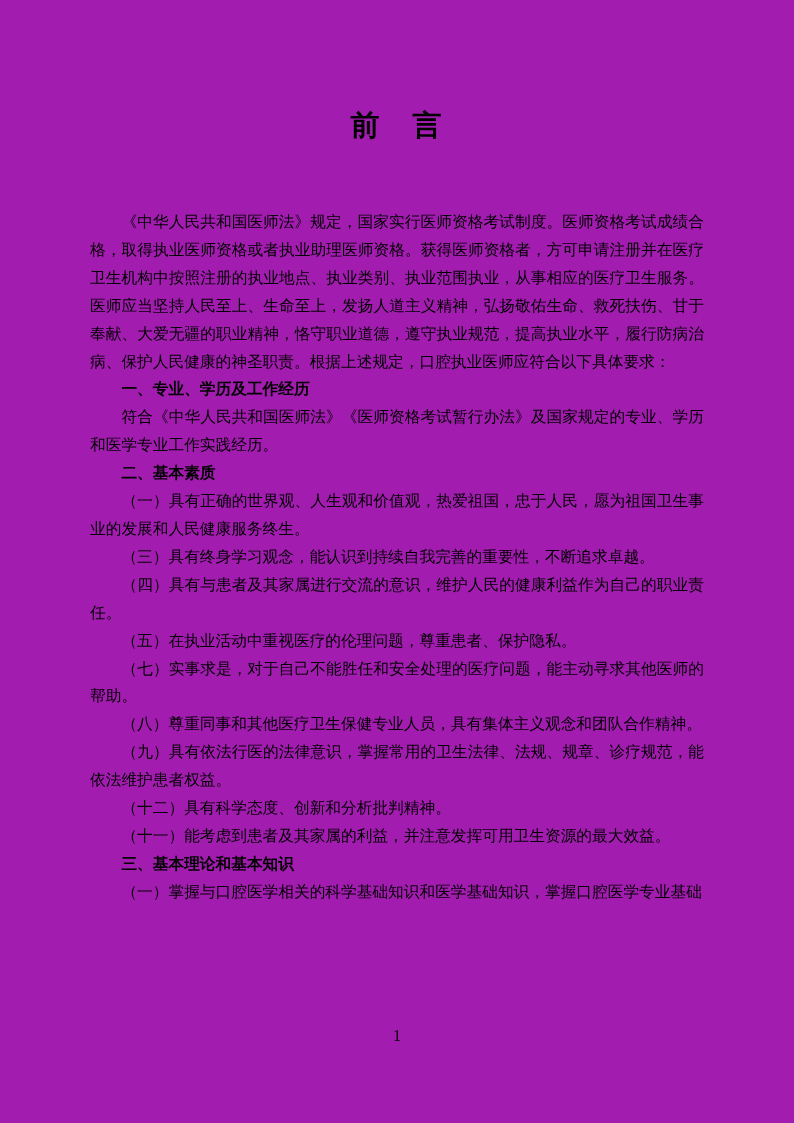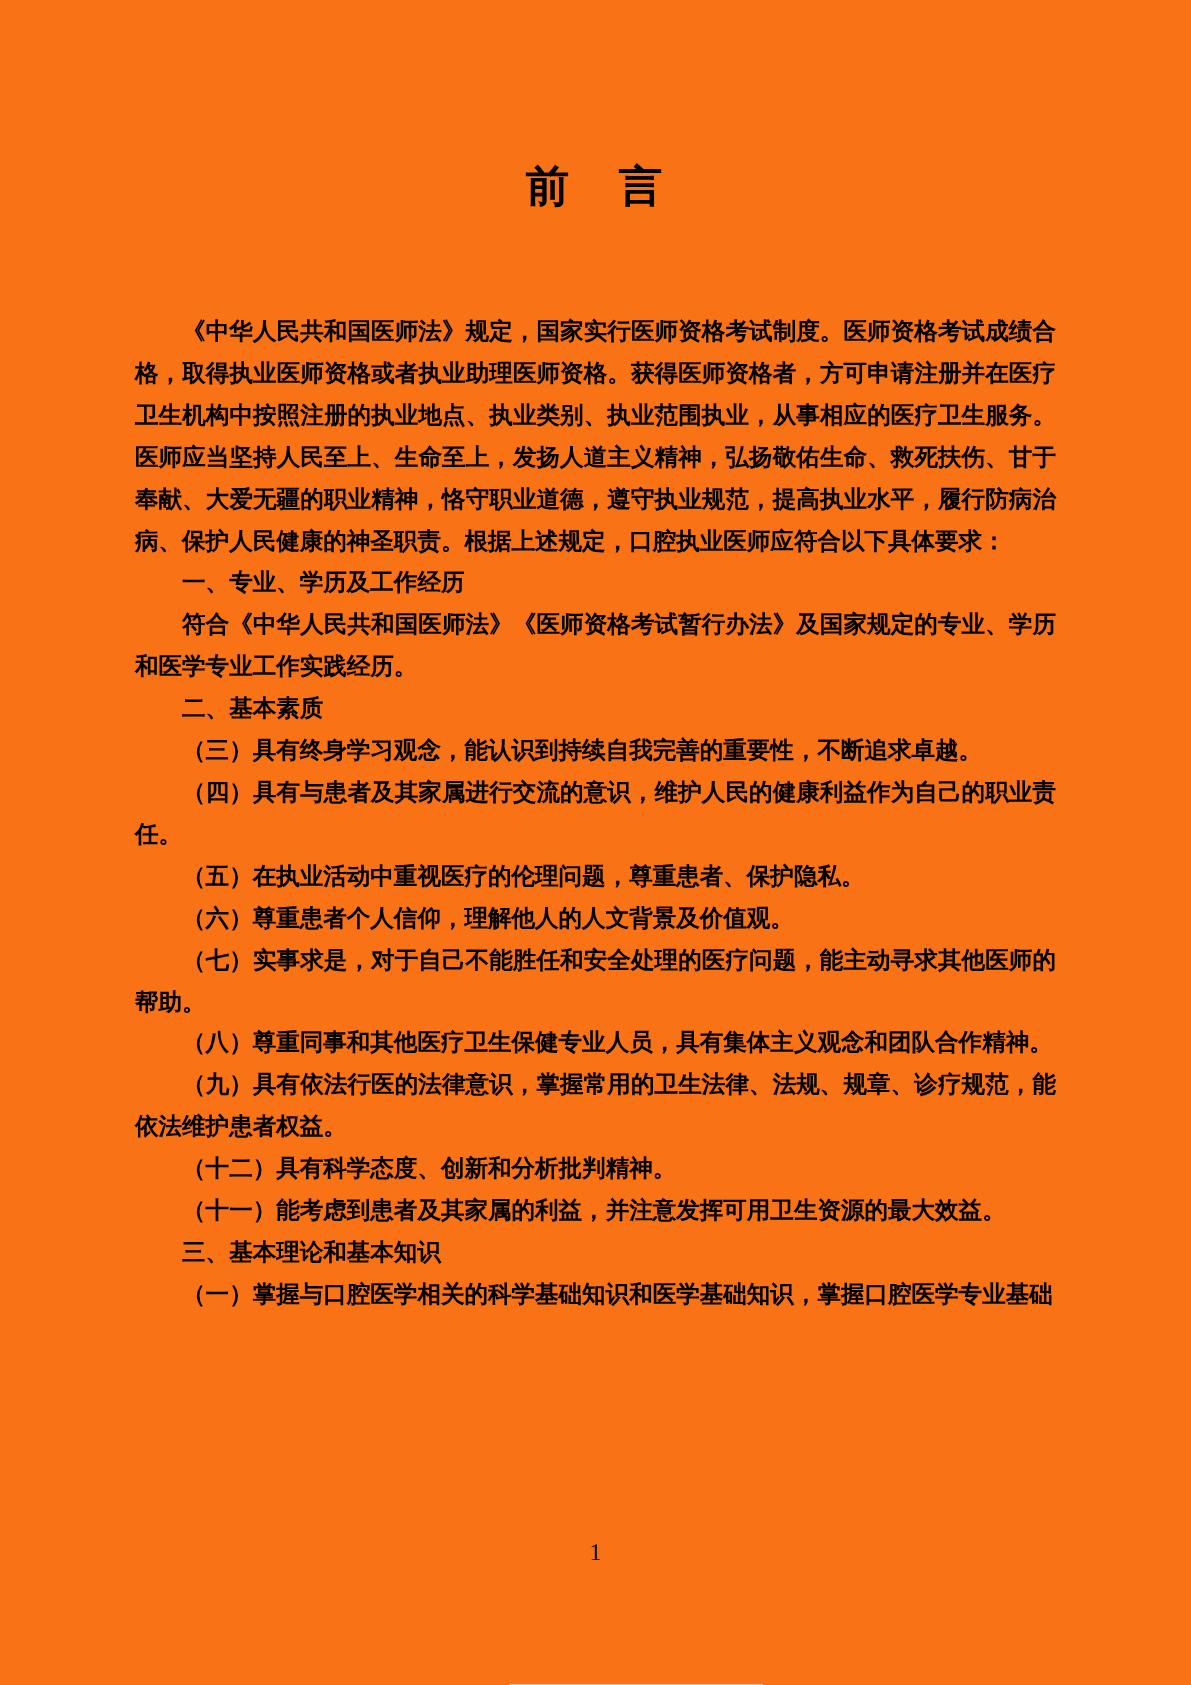--- a/index.html
+++ b/index.html
@@ -4,21 +4,21 @@
 <style>
   html, body {
     margin: 0;
     padding: 0;
     background: #ffffff;
   }
   .page {
     position: relative;
     width: 794px;
     height: 1123px;
-    background: #f97316;
+    background: #a21caf;
     overflow: hidden;
     color: #000000;
     font-family: "Liberation Serif", "DejaVu Serif", serif;
   }
   .content {
     position: absolute;
     left: 90px;
     top: 101px;
     width: 614px;
   }
@@ -31,21 +31,20 @@
     letter-spacing: 2px;
     white-space: pre;
   }
   .para {
     margin: 0;
     font-size: 15.7px;
     line-height: 27.9px;
     text-align: justify;
     text-indent: 2em;
     word-break: break-all;
-    font-weight: bold;
   }
   .para.heading {
     font-weight: bold;
     text-align: left;
   }
   .footer {
     position: absolute;
     left: 0;
     top: 1026px;
     width: 100%;
@@ -61,24 +60,24 @@
   <div class="content">
 
     <h1 class="doc-title">前　言</h1>
 
     <p class="para">《中华人民共和国医师法》规定，国家实行医师资格考试制度。医师资格考试成绩合格，取得执业医师资格或者执业助理医师资格。获得医师资格者，方可申请注册并在医疗卫生机构中按照注册的执业地点、执业类别、执业范围执业，从事相应的医疗卫生服务。医师应当坚持人民至上、生命至上，发扬人道主义精神，弘扬敬佑生命、救死扶伤、甘于奉献、大爱无疆的职业精神，恪守职业道德，遵守执业规范，提高执业水平，履行防病治病、保护人民健康的神圣职责。根据上述规定，口腔执业医师应符合以下具体要求：</p>
 
     <p class="para heading">一、专业、学历及工作经历</p>
     <p class="para">符合《中华人民共和国医师法》《医师资格考试暂行办法》及国家规定的专业、学历和医学专业工作实践经历。</p>
 
     <p class="para heading">二、基本素质</p>
+    <p class="para">（一）具有正确的世界观、人生观和价值观，热爱祖国，忠于人民，愿为祖国卫生事业的发展和人民健康服务终生。</p>
     <p class="para">（三）具有终身学习观念，能认识到持续自我完善的重要性，不断追求卓越。</p>
     <p class="para">（四）具有与患者及其家属进行交流的意识，维护人民的健康利益作为自己的职业责任。</p>
     <p class="para">（五）在执业活动中重视医疗的伦理问题，尊重患者、保护隐私。</p>
-    <p class="para">（六）尊重患者个人信仰，理解他人的人文背景及价值观。</p>
     <p class="para">（七）实事求是，对于自己不能胜任和安全处理的医疗问题，能主动寻求其他医师的帮助。</p>
     <p class="para">（八）尊重同事和其他医疗卫生保健专业人员，具有集体主义观念和团队合作精神。</p>
     <p class="para">（九）具有依法行医的法律意识，掌握常用的卫生法律、法规、规章、诊疗规范，能依法维护患者权益。</p>
     <p class="para">（十二）具有科学态度、创新和分析批判精神。</p>
     <p class="para">（十一）能考虑到患者及其家属的利益，并注意发挥可用卫生资源的最大效益。</p>
 
     <p class="para heading">三、基本理论和基本知识</p>
     <p class="para">（一）掌握与口腔医学相关的科学基础知识和医学基础知识，掌握口腔医学专业基础</p>
 
   </div>

